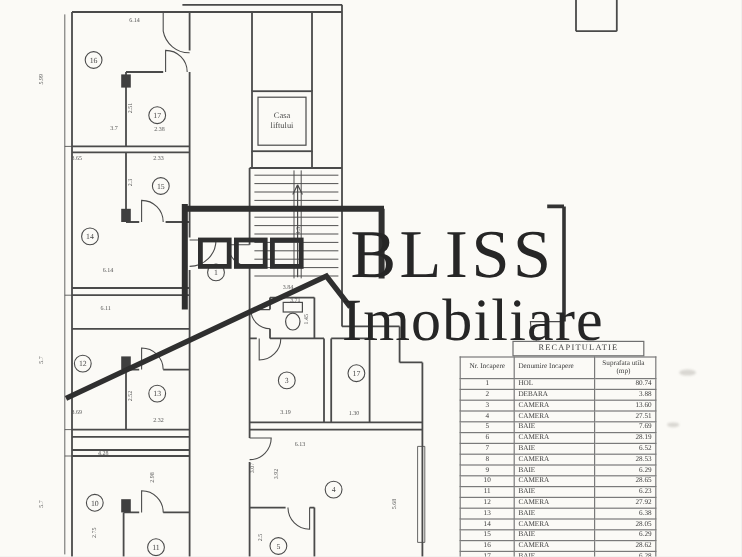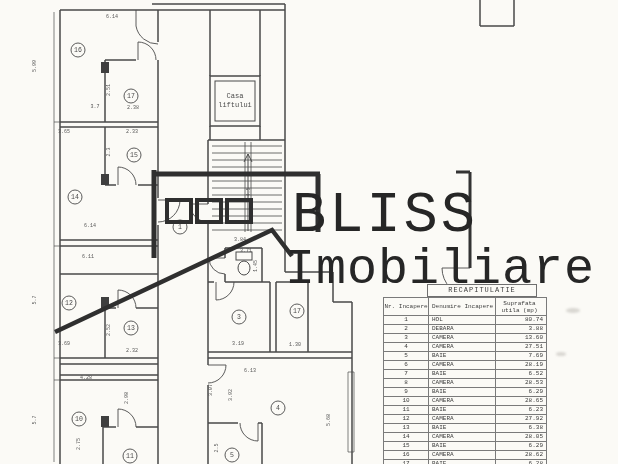--- a/index.html
+++ b/index.html
@@ -1,17 +1,17 @@
 <!DOCTYPE html>
 <html><head>
 <meta charset="utf-8">
 <style>
   html,body{margin:0;padding:0;background:#e8e8e6;}
   #stage{position:relative;width:618px;height:464px;background:#fbfaf6;overflow:hidden;
-         font-family:Liberation Mono, monospace;}
+         font-family:Liberation Serif, serif;}
   #plan-svg{position:absolute;left:0;top:0;}
   
   #recap{position:absolute;left:383px;top:284px;width:154px;color:#3c3c3c;}
   #recap-title{margin-left:44px;border:1px solid #6f6f6f;height:11px;line-height:11px;
     text-align:center;font-size:7px;letter-spacing:1px;color:#3c3c3c;background:#fbfaf6;}
   #recap table{border-collapse:collapse;width:154px;table-layout:fixed;}
   #recap td,#recap th{border:1px solid #7a7a7a;font-weight:normal;font-size:6px;
     padding:0;overflow:hidden;white-space:nowrap;}
   #recap th{height:17px;text-align:center;white-space:normal;line-height:7px;}
   #recap td{height:8px;line-height:8px;}

